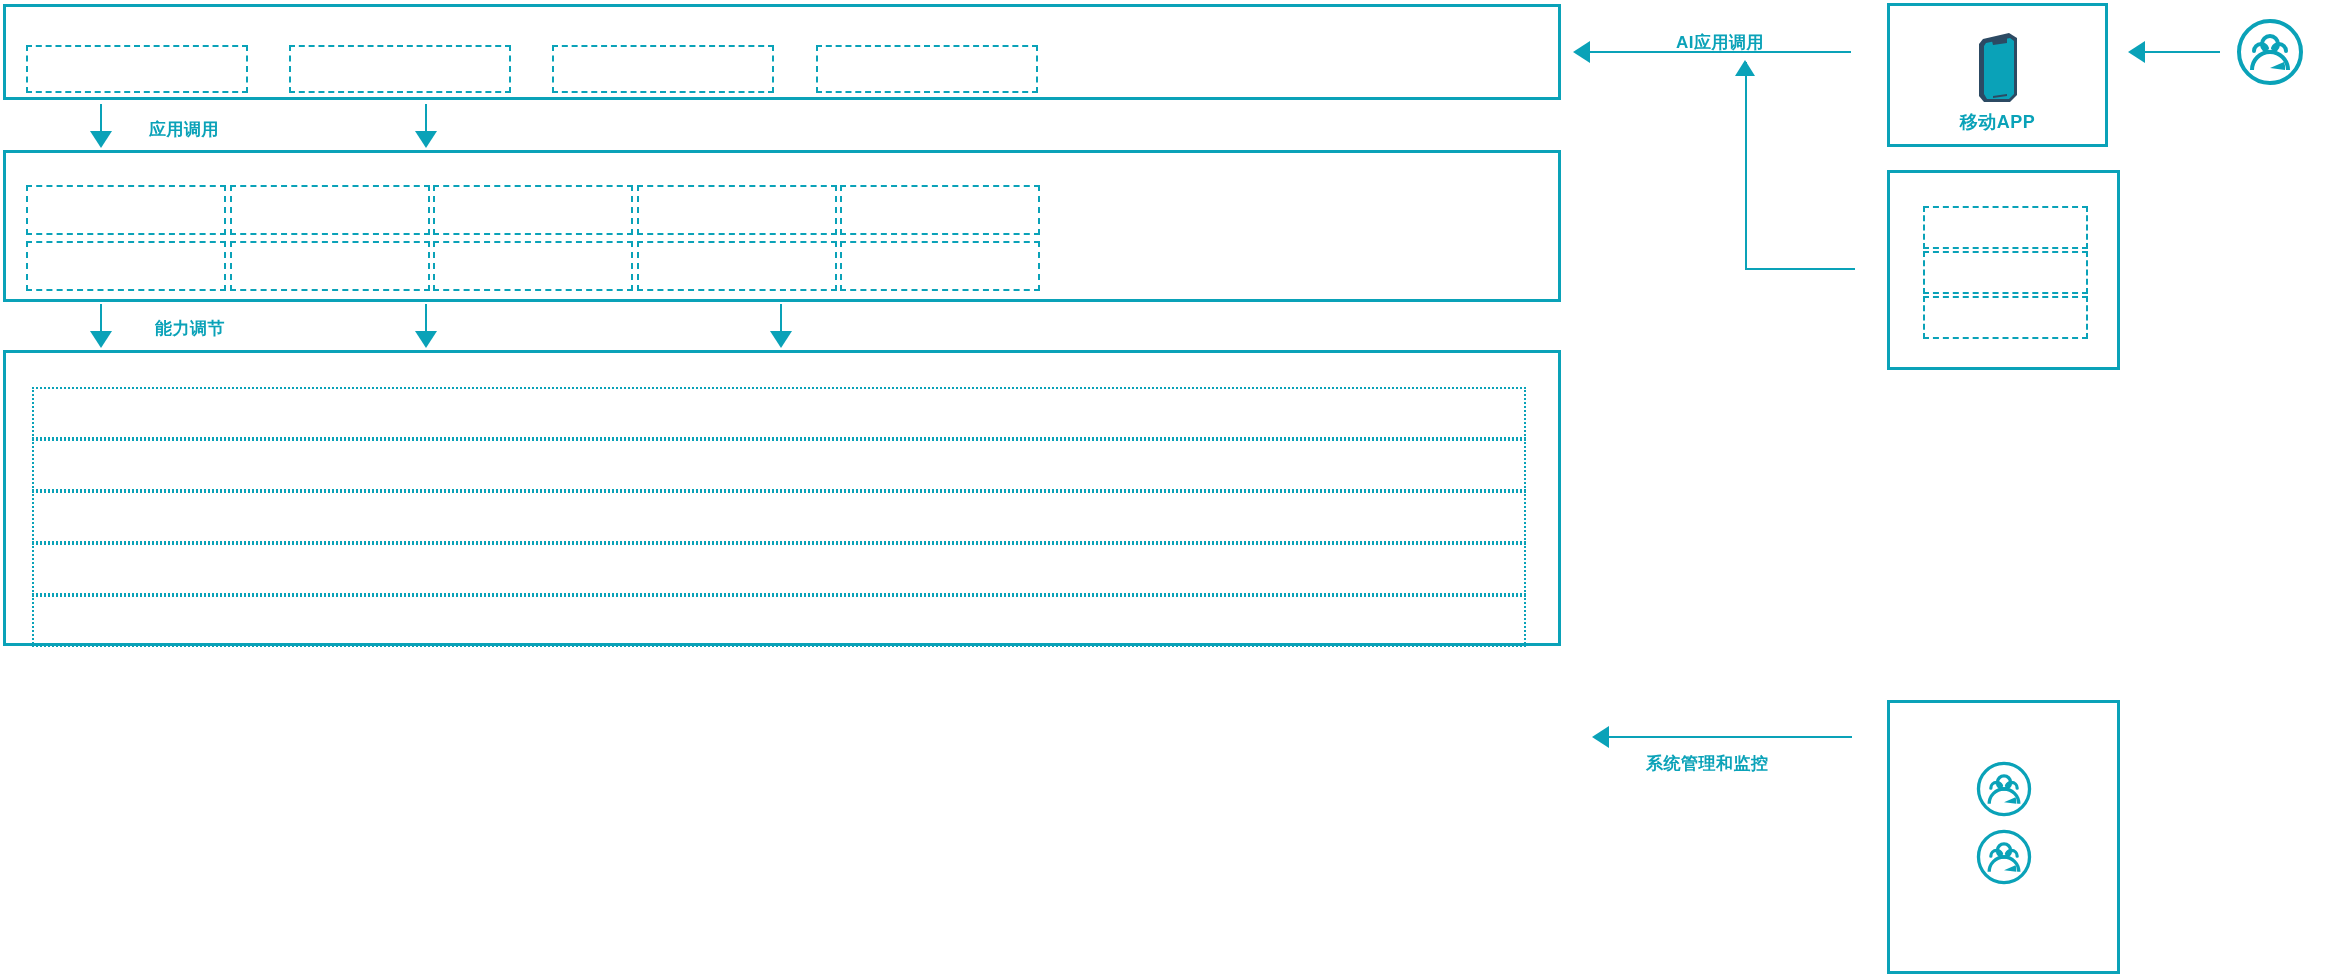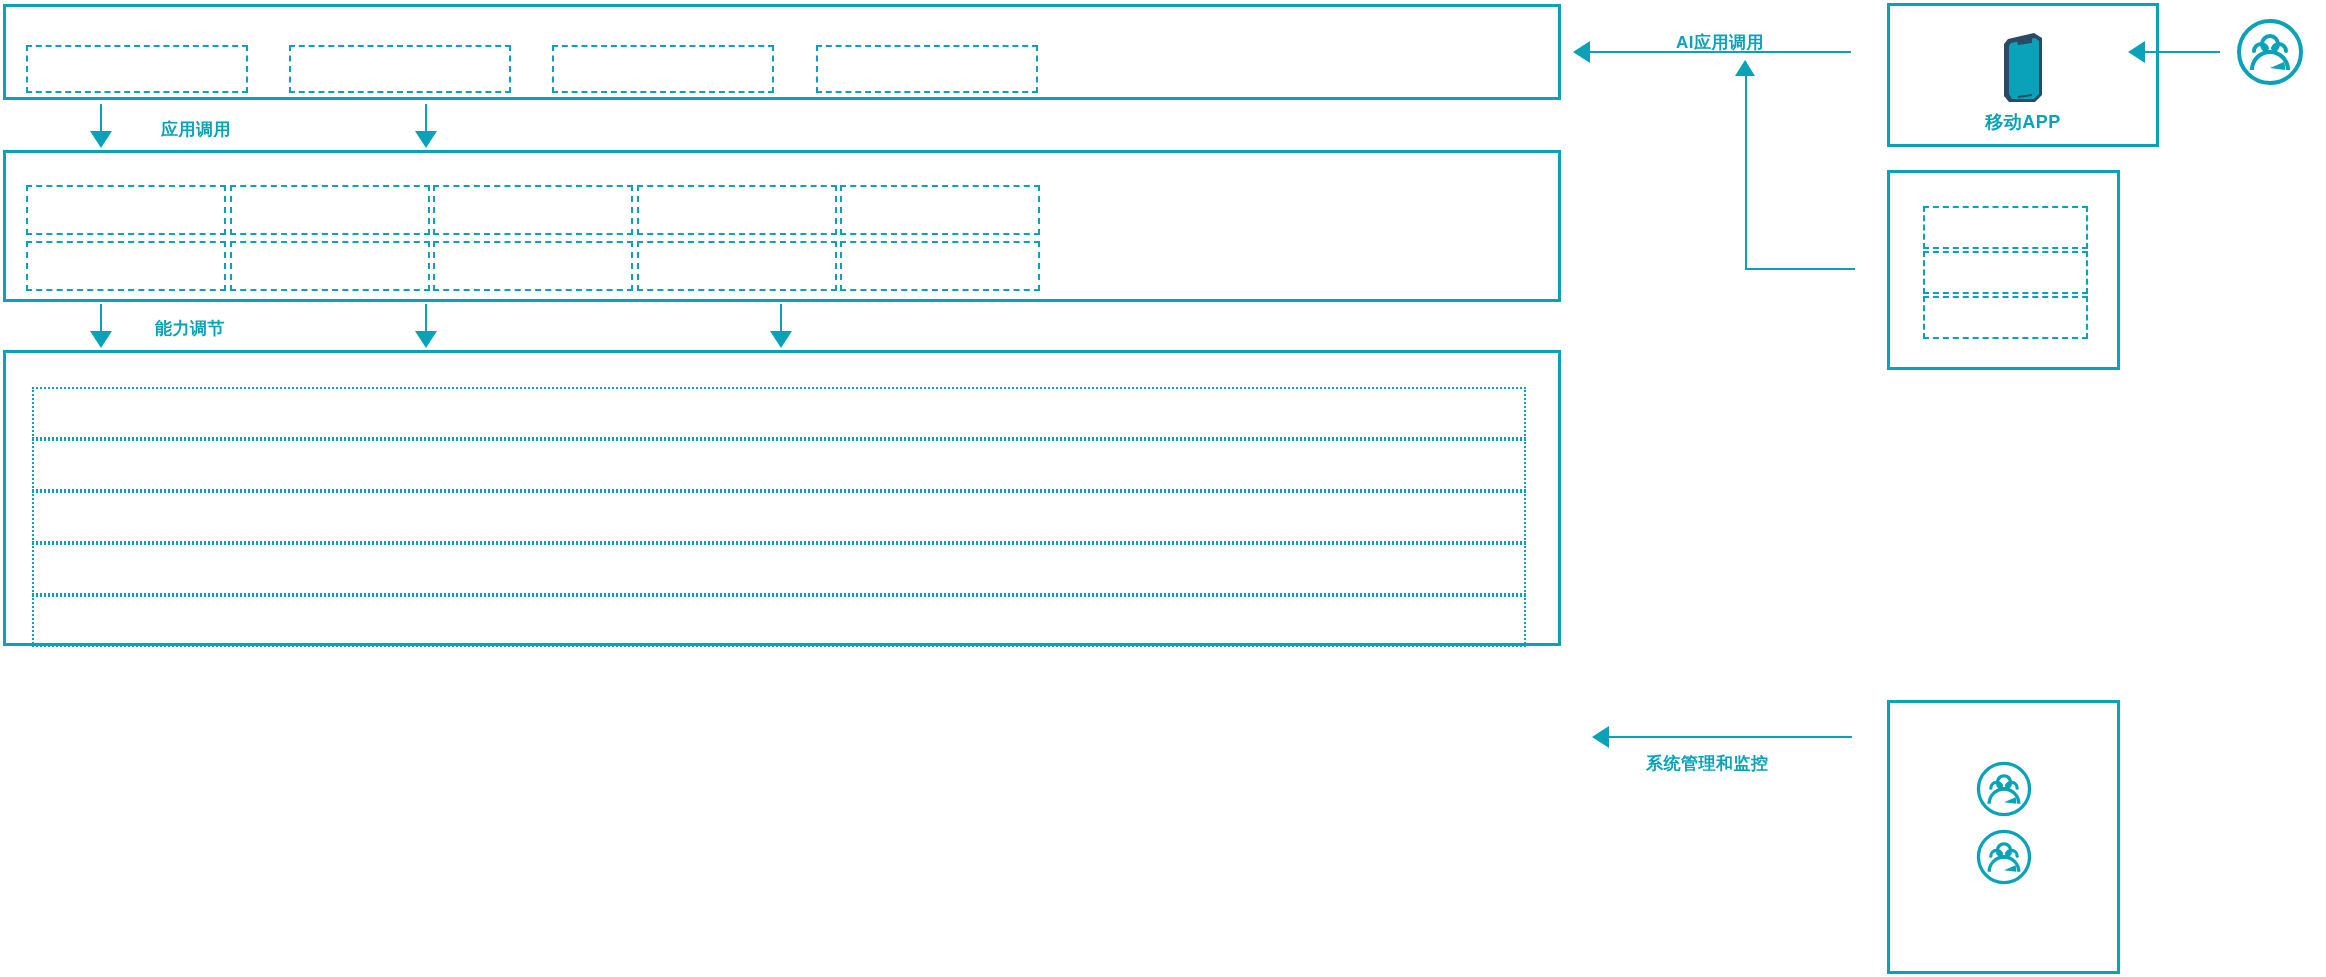--- a/index.html
+++ b/index.html
@@ -89,21 +89,21 @@
   </div>
 
   <div class="arrow-down" style="left:89px;top:104px;width:24px;height:44px;">
     <div class="shaft" style="height:28px;"></div>
     <div class="head"></div>
   </div>
   <div class="arrow-down" style="left:414px;top:104px;width:24px;height:44px;">
     <div class="shaft" style="height:28px;"></div>
     <div class="head"></div>
   </div>
-  <div class="label" style="left:161px;top:118px;">应用调用</div>
+  <div class="label" style="left:149px;top:118px;">应用调用</div>
 
   <div class="panel" style="left:3px;top:150px;width:1558px;height:152px;">
 
     <div class="dashbox" style="left:20px;top:32px;width:200px;height:50px;"></div>
     <div class="dashbox" style="left:224px;top:32px;width:200px;height:50px;"></div>
     <div class="dashbox" style="left:427px;top:32px;width:200px;height:50px;"></div>
     <div class="dashbox" style="left:631px;top:32px;width:200px;height:50px;"></div>
     <div class="dashbox" style="left:834px;top:32px;width:200px;height:50px;"></div>
 
     <div class="dashbox" style="left:20px;top:88px;width:200px;height:50px;"></div>
@@ -140,21 +140,21 @@
     <div class="head"></div>
   </div>
   <div class="label" style="left:1676px;top:31px;">AI应用调用</div>
 
   <div class="arrow-elbow" style="left:1745px;top:60px;width:110px;height:210px;">
     <div class="vert" style="height:208px;"></div>
     <div class="horiz" style="width:110px;"></div>
     <div class="head"></div>
   </div>
 
-  <div class="panel" style="left:1887px;top:3px;width:272px;height:144px;">
+  <div class="panel" style="left:1887px;top:3px;width:221px;height:144px;">
     <div class="icon-wrap" style="left:50%;top:24px;margin-left:-22px;width:44px;height:76px;">
       <svg width="44" height="76" viewBox="0 0 44 76">
         <g>
           <path d="M7 9 L33 3 L41 8 L41 65 L34 72 L8 72 L3 66 L3 14 Z" fill="#2c4a63"></path>
           <path d="M10 13 L34 8 L38 11 L38 64 L33 69 L11 69 L8 64 L8 16 Z" fill="#0aa2b8"></path>
           <path d="M16 11 L31 8 L31 13 L17 15 Z" fill="#2c4a63"></path>
           <path d="M17 66 L31 64 L31 66 L17 68 Z" fill="#2c4a63"></path>
         </g>
       </svg>
     </div>

